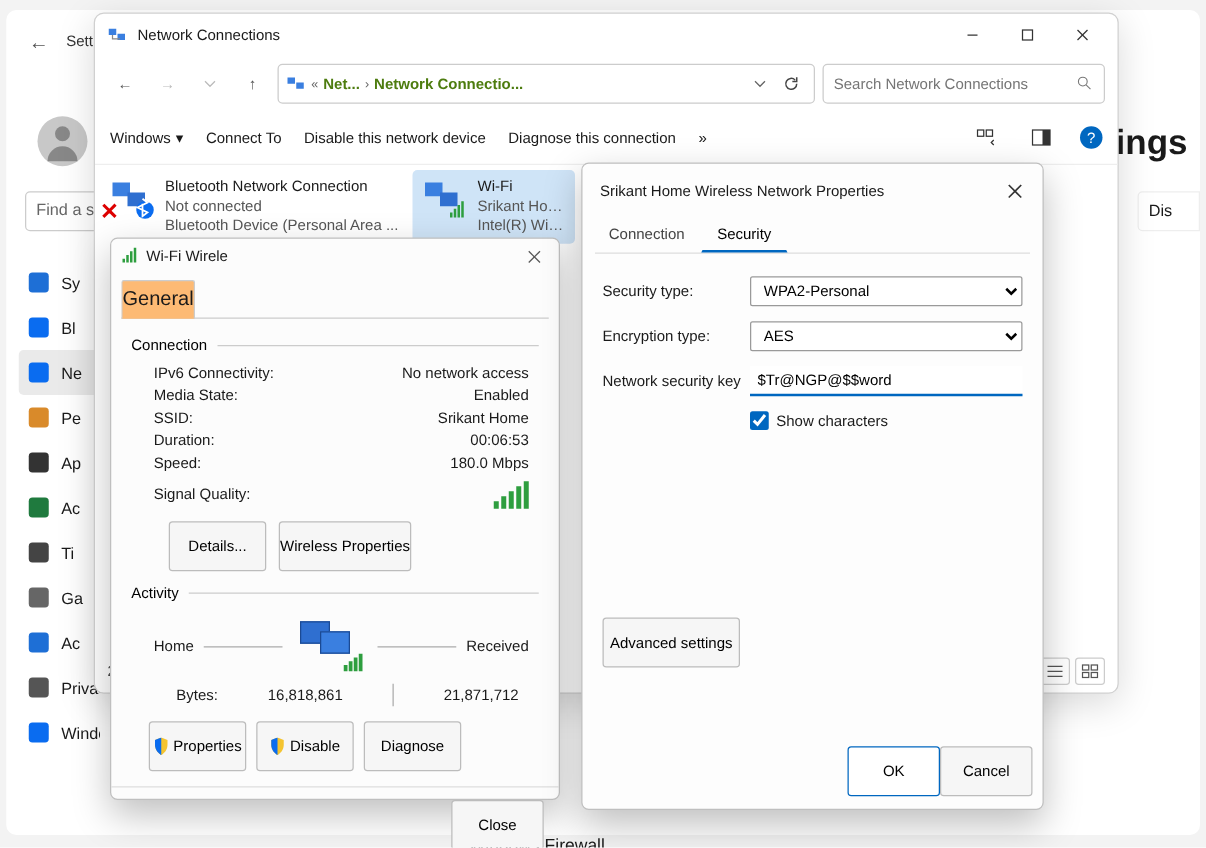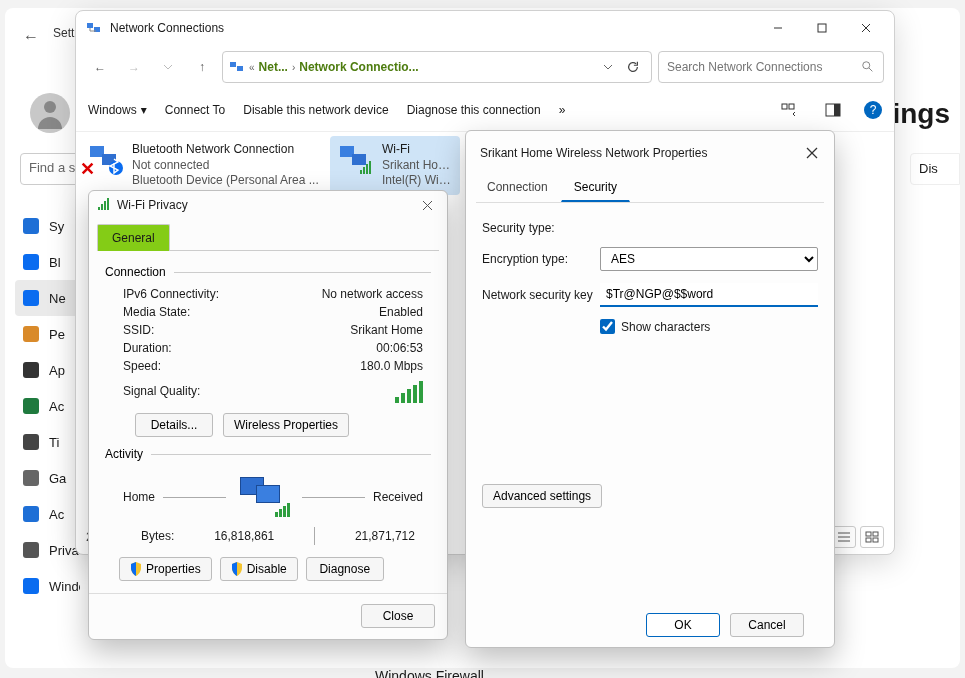--- a/index.html
+++ b/index.html
@@ -55,31 +55,31 @@
 .statusbar .sb-right { margin-left:auto; display:flex; gap:4px;}
 .statusbar .sb-btn { width:24px; height:22px; border:1px solid #ccc; border-radius:3px; display:flex; align-items:center; justify-content:center;}
 
 
 .win-status { position:absolute; top:190px; left:88px; width:360px; height:450px; background:#fcfcfc; border:1px solid #bfbfbf; border-radius:6px; box-shadow:0 12px 30px rgba(0,0,0,.25); }
 .win-status .tb { display:flex; align-items:center; height:28px; padding:0 6px 0 8px; }
 .win-status .tb .t-icon { width:14px; height:14px; margin-right:6px;}
 .win-status .tb .t-title { flex:1; font-size:12px;}
 .win-status .tb .t-close { width:28px; height:22px; display:flex; align-items:center; justify-content:center; color:#555;}
 .tabs { display:flex; padding:4px 8px 0; }
-.tab { padding:6px 14px; font-size:12px; border:1px solid #ccc; border-bottom:0; border-radius:2px 2px 0 0; background:#84cc16; position:relative; top:1px;}
+.tab { padding:6px 0; font-size:16px; border:1px solid #ccc; border-bottom:0; border-radius:2px 2px 0 0; background:#fdba74; position:relative; top:1px;}
 .tab-body { border-top:1px solid #ccc; margin:0 8px; padding:10px 8px 4px; }
 .group-label { font-size:12px; color:#000; display:flex; align-items:center; gap:8px; margin:4px 0 6px;}
 .group-label::after { content:""; flex:1; height:1px; background:#ccc; }
 .kv { display:flex; justify-content:space-between; font-size:12px; padding:2px 8px 2px 18px;}
 .sig-row { display:flex; align-items:center; justify-content:space-between; padding:4px 8px 2px 18px;}
 .bars { display:flex; align-items:flex-end; gap:2px; height:24px;}
 .bars span { width:4px; background:#2e9e3f; }
 .bars span:nth-child(1){height:6px} .bars span:nth-child(2){height:10px} .bars span:nth-child(3){height:14px} .bars span:nth-child(4){height:18px} .bars span:nth-child(5){height:22px}
 .btnrow { display:flex; gap:10px; padding:8px 0 6px 30px;}
-.win-btn { min-width:78px; height:24px; padding:0 10px; font-size:12px; background:#f6f6f6; border:1px solid #bcbcbc; border-radius:3px; display:inline-flex; align-items:center; justify-content:center; gap:4px; }
+.win-btn { min-width:78px; height:40px; padding:0 0; font-size:12px; background:#f6f6f6; border:1px solid #bcbcbc; border-radius:3px; display:inline-flex; align-items:center; justify-content:center; gap:4px; }
 .activity { padding:4px 8px 0 18px;}
 .act-row { display:flex; align-items:center; justify-content:space-between; margin:6px 0;}
 .act-icon { width:60px; height:40px; position:relative; }
 .act-icon .screen { position:absolute; top:0; left:6px; width:24px; height:18px; background:#2f6fd0; border:1px solid #1b4a94; }
 .act-icon .screen2 { position:absolute; top:8px; left:22px; width:24px; height:18px; background:#3a7fe0; border:1px solid #1b4a94; }
 .act-icon .abars { position:absolute; bottom:0; right:4px; display:flex; align-items:flex-end; gap:1px;}
 .act-icon .abars span{ width:3px; background:#2e9e3f;}
 .act-icon .abars span:nth-child(1){height:5px}.act-icon .abars span:nth-child(2){height:8px}.act-icon .abars span:nth-child(3){height:11px}.act-icon .abars span:nth-child(4){height:14px}
 .dash { flex:1; height:1px; background:#aaa; margin:0 8px;}
 .bytes-row { display:flex; justify-content:space-between; align-items:center; padding:4px 8px 2px 18px; font-size:12px;}
@@ -97,21 +97,21 @@
 .ptab { padding:6px 12px; font-size:12px; border:1px solid transparent; border-bottom:2px solid transparent; color:#444;}
 .ptab.active { border-bottom:2px solid #0067c0; color:#000;}
 .pbody { border-top:1px solid #ddd; margin:0 10px; padding:18px 6px 8px;}
 .frow { display:flex; align-items:center; margin-bottom:12px; font-size:12px;}
 .frow label { width:118px; }
 .frow select, .frow input[type=text] { flex:1; height:24px; border:1px solid #9a9a9a; border-radius:2px; padding:0 6px; font-size:12px; background:#fff;}
 .frow input.key { border:1px solid #0067c0; border-width:0 0 2px 0; border-radius:0; }
 .chk-row { display:flex; align-items:center; gap:6px; margin-left:118px; font-size:12px;}
 .chk-row input { width:15px; height:15px; accent-color:#0067c0;}
 .adv { margin-top:150px; }
-.pfooter { position:absolute; bottom:10px; right:30px; display:flex; gap:10px;}
+.pfooter { position:absolute; bottom:10px; right:8px; display:flex; gap:0;}
 .pfooter .win-btn.primary { border:1px solid #0067c0; background:#fff; min-width:74px;}
 
 svg { display:block; }
 </style>
 </head>
 <body>
 
 <div class="bg-settings">
   <div class="bg-back">←</div>
   <div class="bg-title">Setti</div>
@@ -325,21 +325,21 @@
     <span class="t-icon">
         <svg viewBox="0 0 14 14">
           <g fill="#2e9e3f">
             <rect x="1" y="9" width="2" height="3"></rect>
             <rect x="4" y="6" width="2" height="6"></rect>
             <rect x="7" y="3" width="2" height="9"></rect>
             <rect x="10" y="0" width="2" height="12"></rect>
           </g>
         </svg>
       </span>
-    <span class="t-title">Wi-Fi Privacy</span>
+    <span class="t-title">Wi-Fi Wirele</span>
     <div class="t-close">
         <svg width="11" height="11">
           <line x1="1" y1="1" x2="10" y2="10" stroke="#555"></line>
           <line x1="10" y1="1" x2="1" y2="10" stroke="#555"></line>
         </svg>
       </div>
   </div>
   <div class="tabs">
     <div class="tab">General</div>
   </div>
@@ -443,20 +443,21 @@
         </svg>
       </div>
   </div>
   <div class="ptabs">
     <div class="ptab">Connection</div>
     <div class="ptab active">Security</div>
   </div>
   <div class="pbody">
     <div class="frow">
       <label>Security type:</label>
+      <select><option>WPA2-Personal</option></select>
     </div>
     <div class="frow">
       <label>Encryption type:</label>
       <select><option>AES</option></select>
     </div>
     <div class="frow">
       <label>Network security key</label>
       <input type="text" class="key" value="$Tr@NGP@$$word" style="">
     </div>
     <div class="chk-row">

